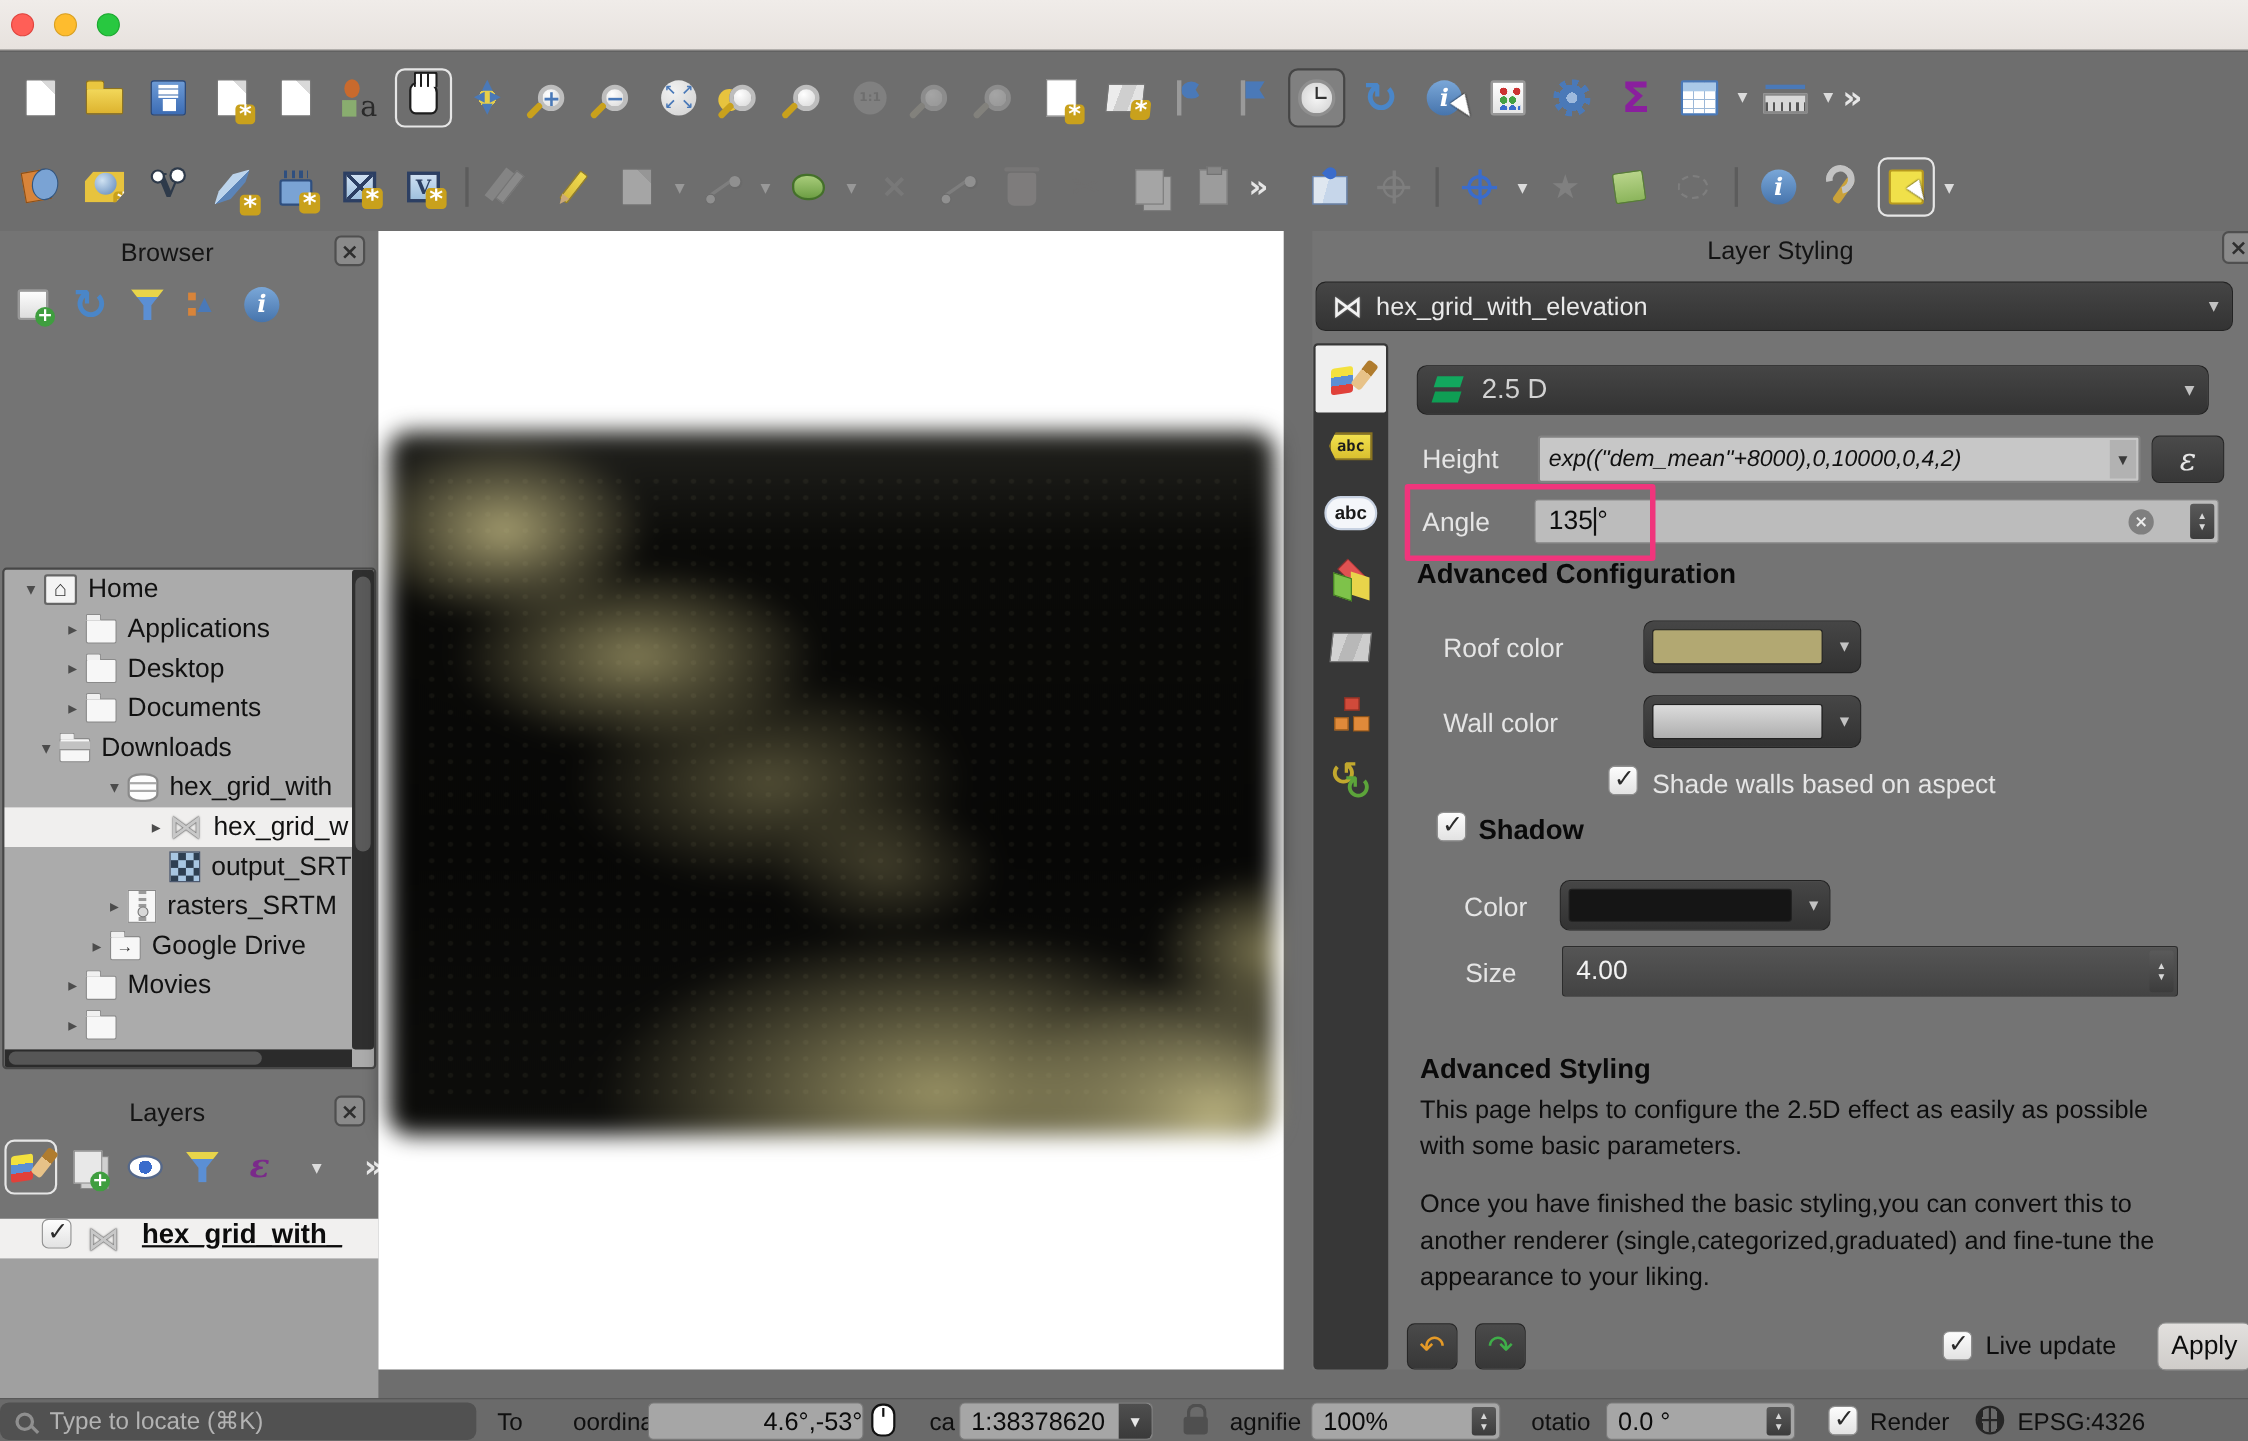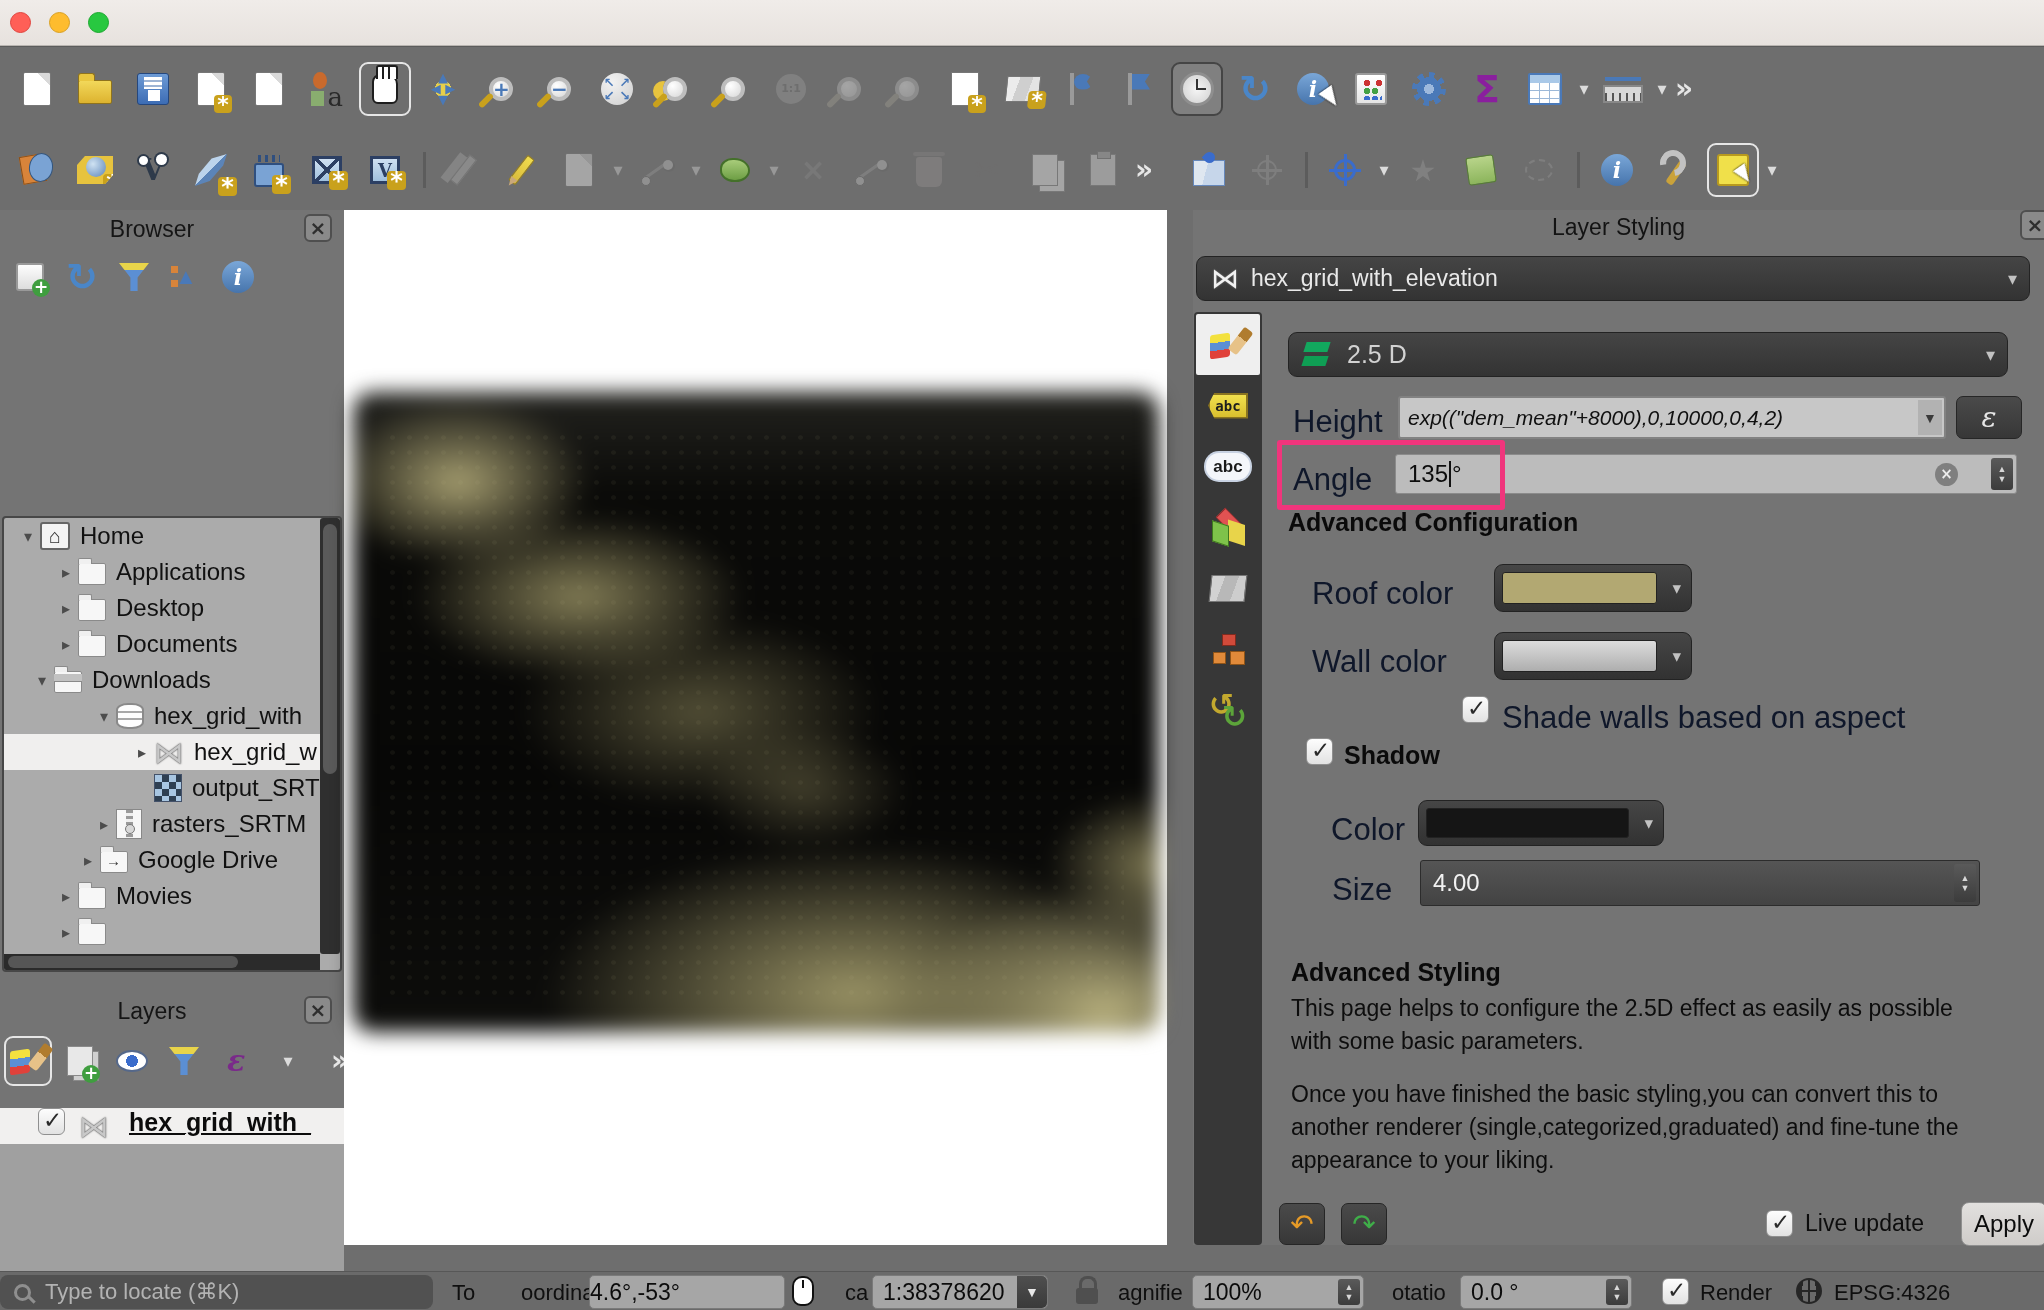--- a/index.html
+++ b/index.html
@@ -234,21 +234,21 @@
   .ic-diag::after{content:"";position:absolute;bottom:3px;left:2px;width:11px;height:10px;background:#e08a3a;border:1px solid #8f5418;box-shadow:18px 0 0 #e08a3a,18px 0 0 1px #8f5418;}
   .ic-hist{width:38px;height:36px;position:relative;}
   .ic-hist::before{content:"↺";position:absolute;left:0;top:-4px;color:#c2a82e;font:bold 30px/32px "DejaVu Sans",sans-serif;}
   .ic-hist::after{content:"↻";position:absolute;right:0;bottom:-4px;color:#5ca43a;font:bold 30px/32px "DejaVu Sans",sans-serif;}
 
   #r25d{left:95px;top:122px;width:720px;height:45px;font-size:25px;color:#d2d2d2;}
   .g25{width:30px;height:26px;margin:0 14px 0 14px;position:relative;}
   .g25::before{content:"";position:absolute;left:2px;top:0;width:24px;height:10px;background:#12a85e;transform:skewX(-18deg);}
   .g25::after{content:"";position:absolute;left:0px;top:14px;width:24px;height:10px;background:#0f9e54;transform:skewX(-18deg);}
 
-  .flabel{position:absolute;font-size:31px;color:#0f172a;}
+  .flabel{position:absolute;font-size:24px;color:#e5e5e5;}
   .fbold{font-weight:bold;font-size:25px;color:#0a0a0a;}
   #height-field{position:absolute;left:205px;top:186px;width:548px;height:43px;background:#c7c7c7;border:2px solid #828282;border-radius:3px;display:flex;align-items:center;overflow:hidden;}
   #height-field .expr{font-style:italic;font-size:21px;color:#101010;padding-left:8px;white-space:nowrap;}
   #height-field .fdrop{position:absolute;right:2px;top:2px;bottom:2px;width:24px;background:#b2b2b2;display:grid;place-items:center;color:#3a3a3a;font-size:14px;}
   #eps-btn{position:absolute;left:763px;top:186px;width:66px;height:43px;background:linear-gradient(#4a4a4a,#373737);border:1.5px solid #262626;border-radius:7px;display:grid;place-items:center;}
   #eps-btn::before{content:"ε";color:#e6e6e6;font:italic 28px/28px "DejaVu Serif",serif;}
   #angle-field{position:absolute;left:202px;top:244px;width:622px;height:40px;background:#bcbcbc;border:1.5px solid #8b8b8b;border-radius:3px;display:flex;align-items:center;font-size:24px;color:#0c0c0c;}
   #angle-field .av{padding-left:12px;}
   .tcaret{display:inline-block;width:2px;height:26px;background:#111;margin:0 1px;}
   #angle-clear{position:absolute;right:58px;width:23px;height:23px;border-radius:50%;background:#7f7f7f;color:#ececec;display:grid;place-items:center;font:bold 15px/15px "DejaVu Sans",sans-serif;}
@@ -275,21 +275,21 @@
   #size-field .sv{color:#f2f2f2;font-size:24px;padding-left:12px;}
 
   
   #statusbar{position:absolute;left:0;top:1271px;width:2044px;height:39px;background:#6a6a6a;border-top:1px solid #575757;}
   #locate{position:absolute;left:0;top:3px;width:433px;height:34px;background:#515151;border-radius:8px;display:flex;align-items:center;}
   #locate .ph{color:#b3b3b3;font-size:22px;margin-left:14px;}
   .sb-mag{width:17px;height:17px;border:3px solid #8f8f8f;border-radius:50%;margin-left:14px;position:relative;}
   .sb-mag::after{content:"";position:absolute;right:-5px;bottom:-6px;width:3px;height:9px;background:#8f8f8f;transform:rotate(-45deg);}
   .sblbl{position:absolute;top:8px;font-size:22px;color:#0f0f0f;white-space:nowrap;}
   .sbfield{position:absolute;top:3px;height:34px;background:#a6a6a6;border:1px solid #7a7a7a;border-radius:5px;display:flex;align-items:center;font-size:23px;color:#0b0b0b;}
-  .sbfield.center{justify-content:flex-start;}
+  .sbfield.center{justify-content:flex-end;}
   .sbdrop{position:absolute;right:0;top:0;bottom:0;width:30px;background:linear-gradient(#4f4f4f,#3a3a3a);border-radius:0 5px 5px 0;display:grid;place-items:center;color:#e8e8e8;font-size:14px;}
   .sb-mouse{position:absolute;width:22px;height:30px;background:#fff;border:2px solid #111;border-radius:10px 10px 9px 9px;}
   .sb-mouse::before{content:"";position:absolute;left:50%;top:2px;width:2px;height:8px;background:#111;transform:translateX(-1px);}
   .sb-lock{position:absolute;width:22px;height:16px;background:#4f4f4f;border-radius:3px;}
   .sb-lock::before{content:"";position:absolute;left:3px;top:-12px;width:12px;height:12px;border:3.5px solid #4f4f4f;border-bottom:0;border-radius:8px 8px 0 0;}
   .sb-globe{position:absolute;width:26px;height:26px;border:2.5px solid #262626;border-radius:50%;background:
     linear-gradient(#262626,#262626) center/2px 100% no-repeat,
     linear-gradient(#262626,#262626) center/100% 2px no-repeat,
     radial-gradient(ellipse 40% 100% at center,transparent calc(100% - 2px),#262626 calc(100% - 2px)) ;}
 </style>

